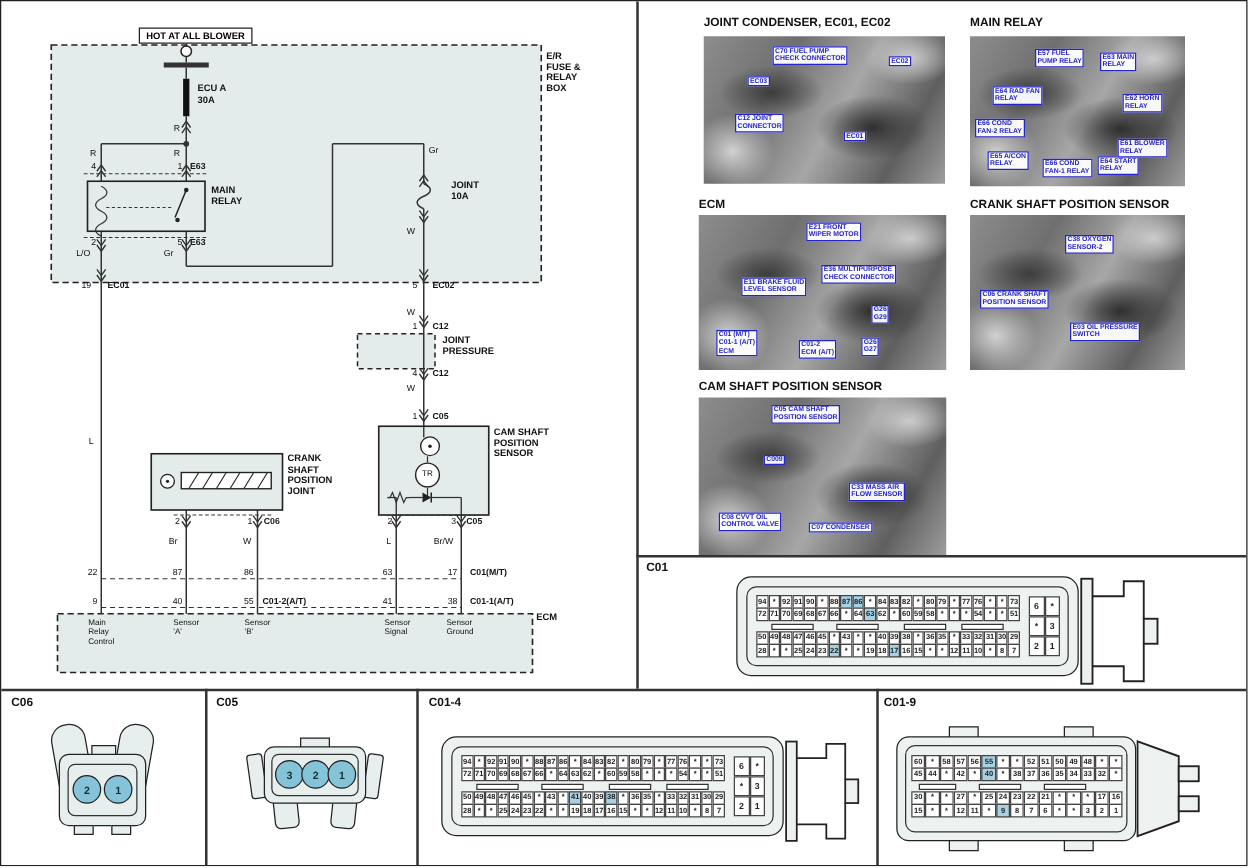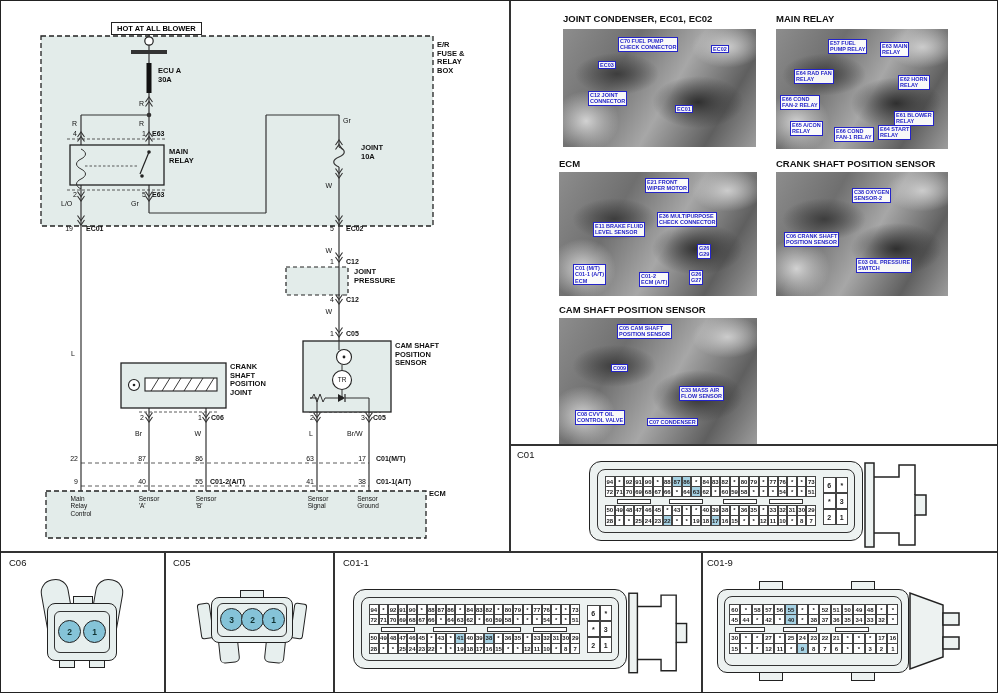--- a/index.html
+++ b/index.html
@@ -29,21 +29,21 @@
   .cinner{position:absolute;border:1.2px solid #333;border-radius:8px;box-sizing:border-box;}
   .gridhost{position:absolute;}
   .prow{position:absolute;display:flex;}
   .pcell{box-sizing:border-box;border:0.6px solid #444;background:#fff;color:#222;
          font-size:6px;font-weight:600;display:flex;align-items:center;justify-content:center;
          flex:none;line-height:1;}
   .pcell.hl{background:#a6d2e4;}
   .pcell.side{position:absolute;font-size:7px;}
   .tab{position:absolute;height:5px;background:#fff;border:1px solid #333;box-sizing:border-box;}
   .smalltab{position:absolute;background:#edf2f1;border:1.6px solid #222;box-sizing:border-box;}
-  .conn-title{position:absolute;font-size:9.5px;font-weight:normal;color:#111;}
+  .conn-title{position:absolute;font-size:9.5px;font-weight:bold;color:#111;}
   
   .plugpart{position:absolute;background:#e7efee;border:1.6px solid #222;box-sizing:border-box;}
   .pininner{position:absolute;border:1.1px solid #333;border-radius:6px;box-sizing:border-box;}
   .pincircle{position:absolute;width:23px;height:23px;border-radius:50%;background:#85c3d8;
              border:1.5px solid #222;box-sizing:border-box;display:flex;align-items:center;
              justify-content:center;font-size:8.5px;font-weight:bold;color:#133;}
   svg{position:absolute;}
 </style>
 </head>
 <body>
@@ -471,21 +471,21 @@
     <div class="plugpart" style="left:49px;top:17px;width:24px;height:9px;"></div>
     <div class="plugpart" style="left:28px;top:64px;width:20px;height:26px;border-radius:0 0 5px 5px;transform:rotate(-6deg);"></div>
     <div class="plugpart" style="left:74px;top:64px;width:20px;height:26px;border-radius:0 0 5px 5px;transform:rotate(6deg);"></div>
     <div class="plugpart" style="left:20px;top:24px;width:82px;height:46px;border-radius:8px;"></div>
     <div class="pininner" style="left:26px;top:30px;width:70px;height:34px;"></div>
     <div class="pincircle" style="left:29px;top:35px;">3</div>
     <div class="pincircle" style="left:50px;top:35px;">2</div>
     <div class="pincircle" style="left:71px;top:35px;">1</div>
   </div>
 
-  <span class="conn-title" style="left:342px;top:556px;">C01-1</span>
+  <span class="conn-title" style="left:342px;top:556px;">C01-4</span>
   <div class="connwrap" style="left:352px;top:584px;width:345px;height:95px;">
     <div class="cbody" style="left:0;top:4px;width:274px;height:80px;"></div>
     <div class="cinner" style="left:8px;top:12px;width:258px;height:64px;"></div>
     <div class="gridhost" style="left:16px;top:19px;width:250px;height:52px;">
         <div class="prow" style="left: 0px; top: 0px;">
           <div class="pcell" style="width: 9.6px; height: 11px;">94</div>
           <div class="pcell" style="width: 9.6px; height: 11px;">*</div>
           <div class="pcell" style="width: 9.6px; height: 11px;">92</div>
           <div class="pcell" style="width: 9.6px; height: 11px;">91</div>
           <div class="pcell" style="width: 9.6px; height: 11px;">90</div>

